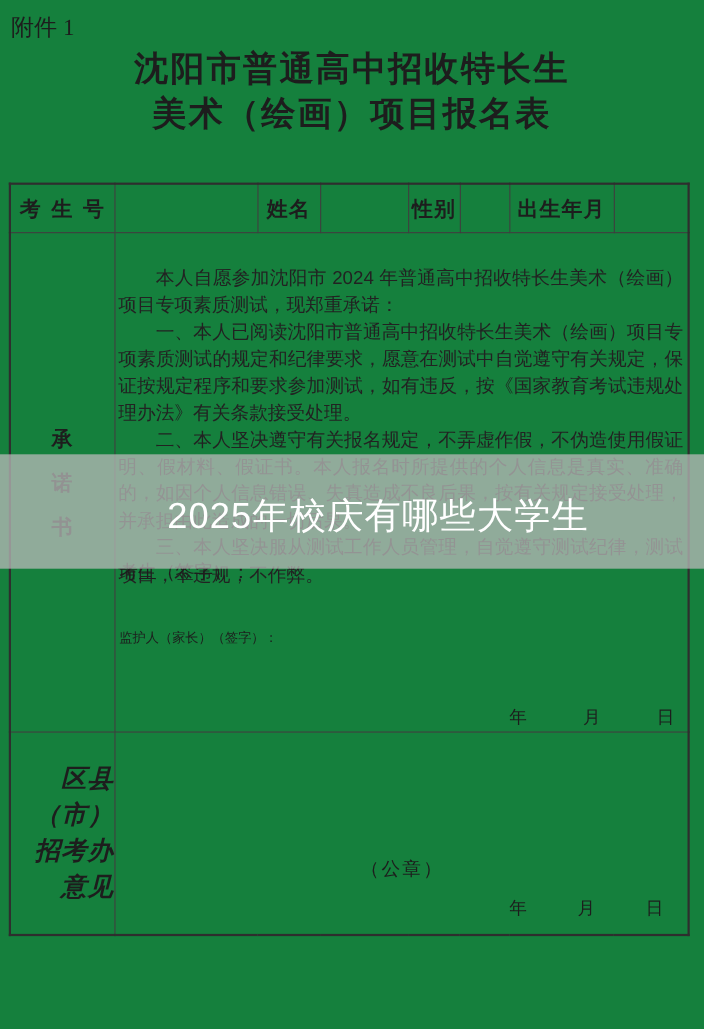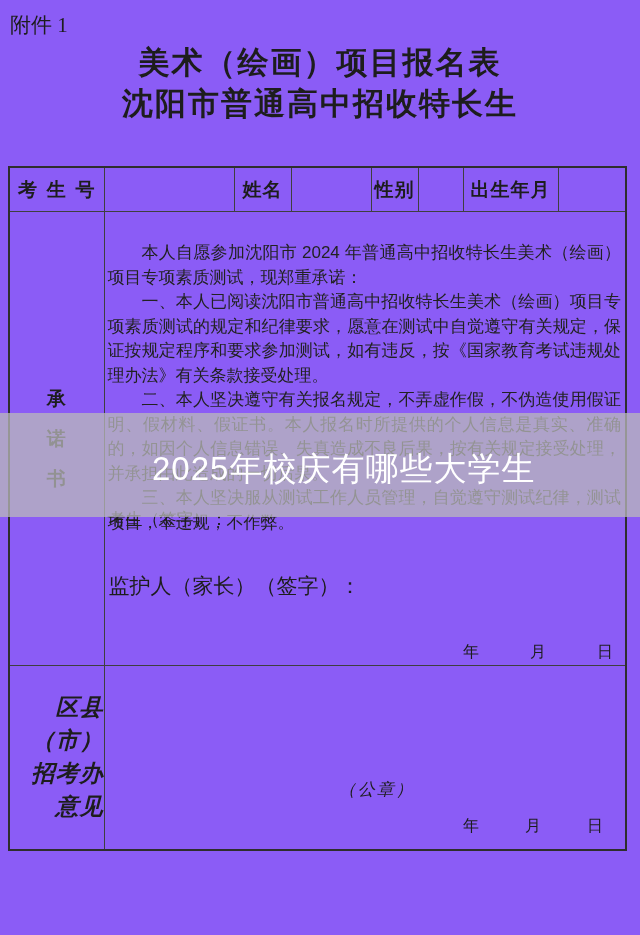--- a/index.html
+++ b/index.html
@@ -1,18 +1,18 @@
 <!DOCTYPE html>
 <html><head>
 <meta charset="utf-8">
 <style>
   html,body{margin:0;padding:0;}
   .page{
     position:relative; width:640px; height:935px;
-    background:#8b5cf6; overflow:hidden;
+    background:#15803d; overflow:hidden;
     font-family:"Liberation Sans", sans-serif;
     color:#1d1d1d;
   }
   .attachment{
     position:absolute; top:11px; left:10px;
     font-size:21px; font-family:"Liberation Serif", serif;
   }
   .title{
     position:absolute; top:42px; left:0; width:100%;
     text-align:center; font-size:31px; font-weight:bold;
@@ -34,31 +34,31 @@
   .vstack{
     display:flex; flex-direction:column; align-items:center;
     gap:14px; font-size:19px; font-weight:600;
   }
   .body-text{
     padding:29px 4px 0 3px; font-size:17px; line-height:24.5px;
     text-align:justify; color:#222;
   }
   .body-text p{ margin:0; text-indent:2em; }
   .sign-candidate{ position:absolute; left:4px; top:296px; font-size:17px; }
-  .sign-guardian{ position:absolute; left:4px; top:360px; font-size:21px; }
+  .sign-guardian{ position:absolute; left:4px; top:360px; font-size:12px; }
   .date-line{
     position:absolute; right:12px; top:430px;
     display:flex; gap:51px; font-size:16px;
   }
   td.testitem-val{ text-align:center; font-size:17px; letter-spacing:2px; font-weight:normal; }
   .office-lines{ line-height:33px; font-size:23px; font-weight:600; text-align:right;font-style:italic; }
   td.office-cell{ position:relative; }
   .seal{
-    position:absolute; top:112px; left:12px; width:100%;
-    text-align:center; font-size:17px; letter-spacing:2px; font-weight:normal;font-style:italic;
+    position:absolute; top:112px; left:1px; width:100%;
+    text-align:center; font-size:17px; letter-spacing:2px; font-weight:normal;
   }
   .office-date{
     position:absolute; right:22px; bottom:12px;
     display:flex; gap:46px; font-size:16px; font-weight:normal;
   }
   .wm-band{
     position:absolute; left:0; top:413px; width:640px; height:104px;
     z-index:5;
   }
   .wm-text{
@@ -68,22 +68,22 @@
   }
 </style>
 </head>
 <body>
 
 <div class="page">
 
   <div class="attachment">附件 1</div>
 
   <div class="title">
+    <div>沈阳市普通高中招收特长生</div>
     <div>美术（绘画）项目报名表</div>
-    <div>沈阳市普通高中招收特长生</div>
   </div>
 
   <table class="form-table">
     <colgroup>
       <col style="width:95px">
         <col style="width:130px">
         <col style="width:57px">
         <col style="width:80px">
       <col style="width:47px">
         <col style="width:45px">

